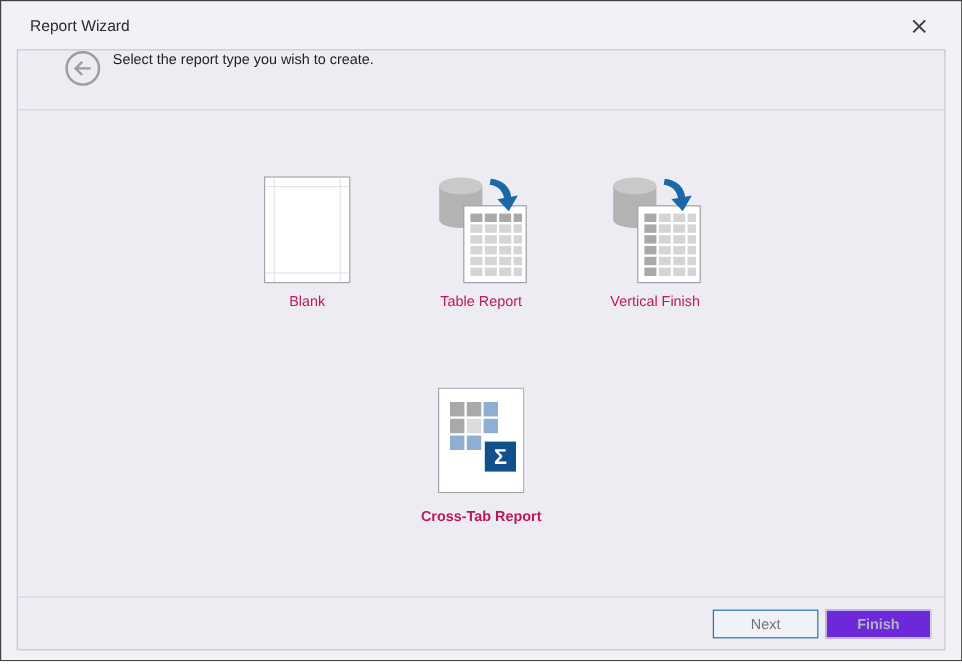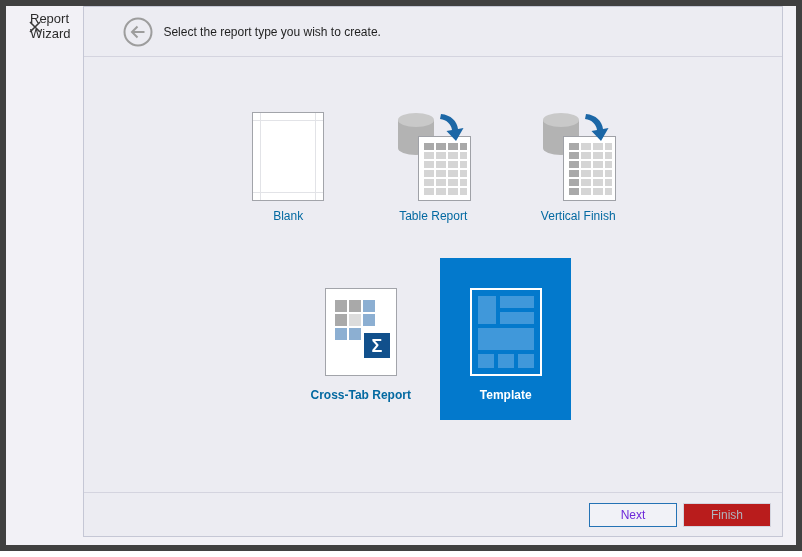--- a/index.html
+++ b/index.html
@@ -1,71 +1,71 @@
 <!DOCTYPE html>
 <html><head>
 <meta charset="utf-8">
 <style>
   * { margin:0; padding:0; box-sizing:border-box; }
   html,body { background:#ffffff; font-family:"Liberation Sans","DejaVu Sans",sans-serif; }
   .window{
     position:relative; width:802px; height:551px;
-    background:#f2f1f6; border:6px solid #404040;
-    display:flex; flex-direction:row;
+    background:#f2f1f6; border:1px solid #404040;
+    display:flex; flex-direction:column;
     cursor:default; user-select:none;
   }
   .titlebar{
     height:40px; flex:0 0 40px; display:flex; align-items:center;
     padding-left:24px; position:relative;
   }
   .title{ font-size:13px; color:#2b2b2b; }
   .close-btn{
     position:absolute; right:24px; top:10px; width:22px; height:22px;
     display:flex; align-items:center; justify-content:center;
   }
   .panel{
     flex:1; margin:0 13px 8px 13px;
     background:#ececf2; border:1px solid #c5c7d5;
     display:flex; flex-direction:column; overflow:hidden;
   }
   .wiz-header{
-    flex:0 0 50px; display:flex; align-items:center;
+    flex:0 0 50px; display:flex; align-items:flex-start;
     padding-left:39px; border-bottom:1px solid #d4d4df;
   }
   .back-btn{ width:30px; height:30px; margin-right:10px; }
   .instruction{ font-size:12px; color:#1f1f1f; }
   .content{
     flex:1; display:flex; flex-direction:column; align-items:center;
     padding-top:53px; gap:34px;
   }
   .tile-row{ display:flex; gap:14px; align-items:flex-start; }
   .tile{
     width:131px; display:flex; flex-direction:column; align-items:center;
   }
   .tile.row1{ height:114px; }
   .tile.row2{ height:162px; padding-top:30px; }
   .tile .icon-box{ display:flex; align-items:center; justify-content:center; }
   .tile.row1 .icon-box{ height:92px; }
   .tile.row2 .icon-box{ height:88px; }
-  .tile-label{ font-size:12px; color:#0369a1; margin-top:7px; white-space:nowrap; }
+  .tile-label{ font-size:12px; color:#be185d; margin-top:7px; white-space:nowrap; }
   .tile.row2 .tile-label{ margin-top:12px;font-weight:bold; }
   .tile.selected{ background:#0379cc; }
   .tile.selected .tile-label{ color:#ffffff; }
   .wiz-footer{
     flex:0 0 44px; border-top:1px solid #d4d4df;
     display:flex; align-items:center; justify-content:flex-end;
     gap:6px; padding-right:11px;
   }
   .btn{
     width:88px; height:24px; font-size:12px;
     font-family:"Liberation Sans","DejaVu Sans",sans-serif;
     display:flex; align-items:center; justify-content:center;
   }
-  .btn-next{ background:#f1f2f7; border:1px solid #2473b5; color:#6d28d9; }
-  .btn-finish{ background:#b91c1c; border:1px solid #d3d5df; color:#b0b3bd; }
+  .btn-next{ background:#f1f2f7; border:1px solid #2473b5; color:#737373; }
+  .btn-finish{ background:#6d28d9; border:1px solid #d3d5df; color:#b0b3bd;font-weight:bold; }
 
   
   .page-blank{
     position:relative; width:72px; height:89px;
     background:#ffffff; border:1px solid #a2a4aa;
   }
   .page-blank .gv, .page-blank .gh{ position:absolute; background:#e2e3e7; }
   .gv{ top:0; bottom:0; width:1px; }
   .gh{ left:0; right:0; height:1px; }
   .gv.l{ left:7px; } .gv.r{ right:7px; }
@@ -212,37 +212,20 @@
               <rect x="10" y="40" width="12" height="12" fill="#8cafd2"></rect>
                 <rect x="24" y="40" width="12" height="12" fill="#8cafd2"></rect>
               <rect x="39" y="45" width="26" height="25" fill="#11508c"></rect>
               <text x="52" y="64" fill="#ffffff" font-size="18" font-weight="bold" text-anchor="middle" font-family="Liberation Sans, DejaVu Sans, sans-serif">Σ</text>
             </svg>
           </div>
           <span class="tile-label">Cross-Tab Report</span>
         </div>
 
 
-        <div class="tile row2 selected">
-          <div class="icon-box">
-            <svg width="72" height="88" viewBox="0 0 72 88">
-              <rect x="1" y="1" width="70" height="86" fill="none" stroke="#ffffff" stroke-width="2"></rect>
-              <g fill="#4098da">
-                <rect x="8" y="8" width="18" height="28"></rect>
-                <rect x="30" y="8" width="34" height="12"></rect>
-                <rect x="30" y="24" width="34" height="12"></rect>
-                <rect x="8" y="40" width="56" height="22"></rect>
-                <rect x="8" y="66" width="16" height="14"></rect>
-                <rect x="28" y="66" width="16" height="14"></rect>
-                <rect x="48" y="66" width="16" height="14"></rect>
-              </g>
-            </svg>
-          </div>
-          <span class="tile-label">Template</span>
-        </div>
 
       </div>
 
     </div>
 
     <div class="wiz-footer">
       <button class="btn btn-next">Next</button>
       <button class="btn btn-finish" disabled="">Finish</button>
     </div>
 

